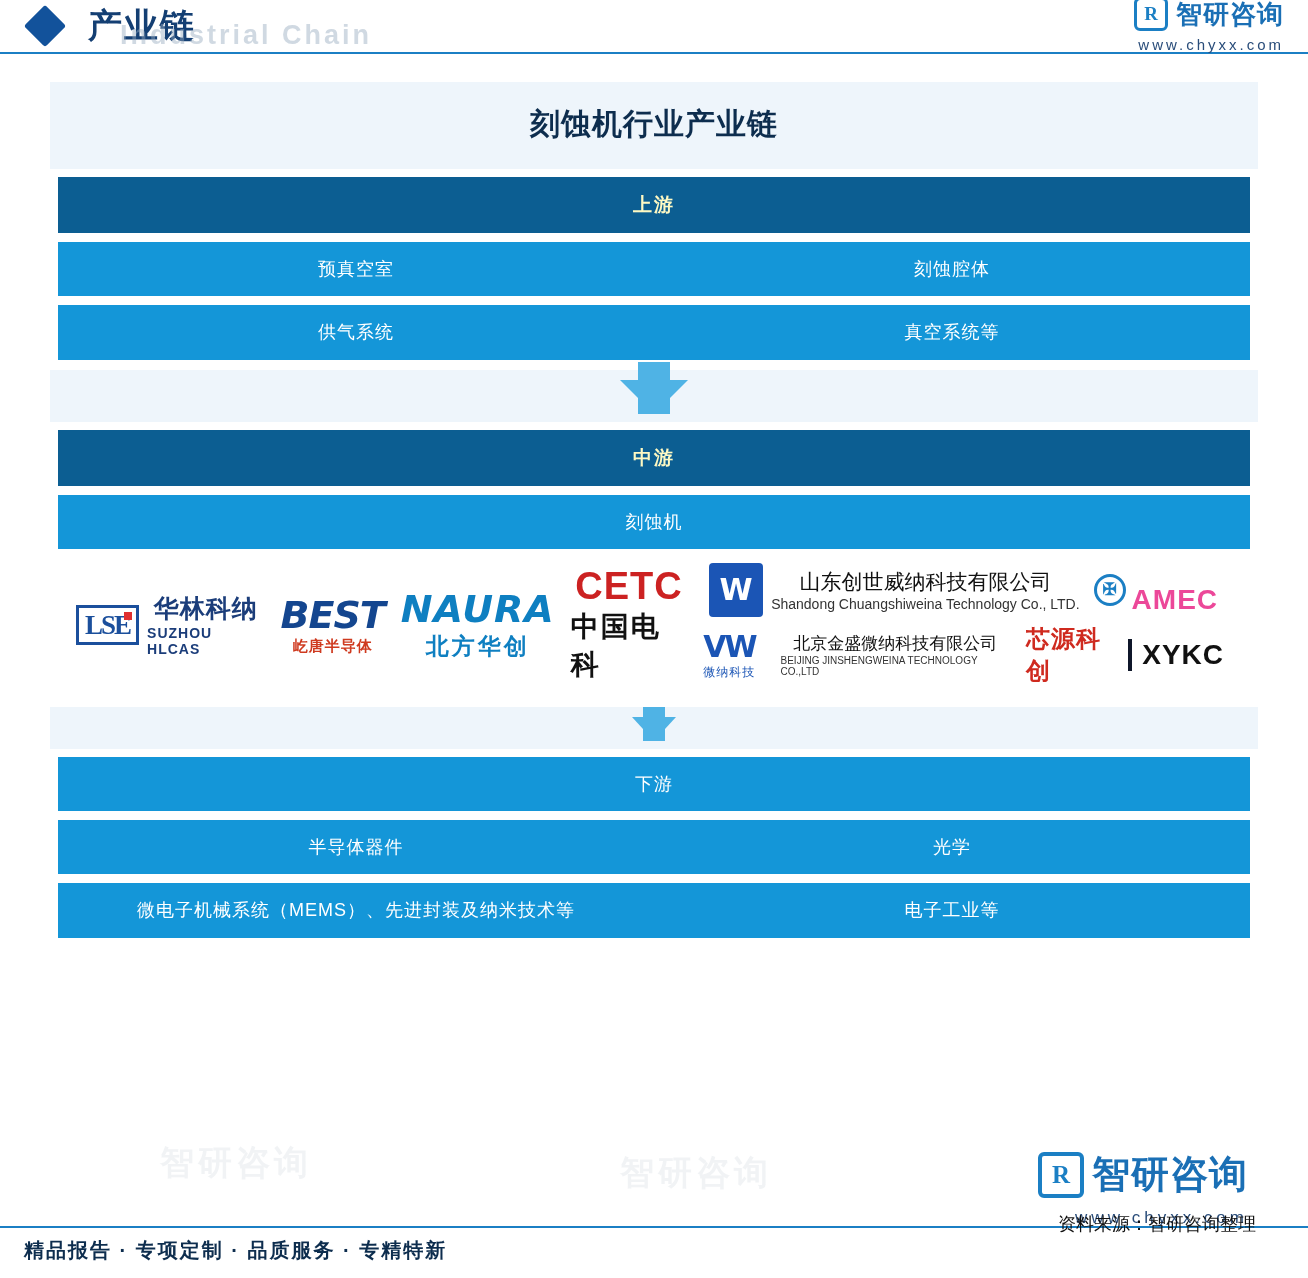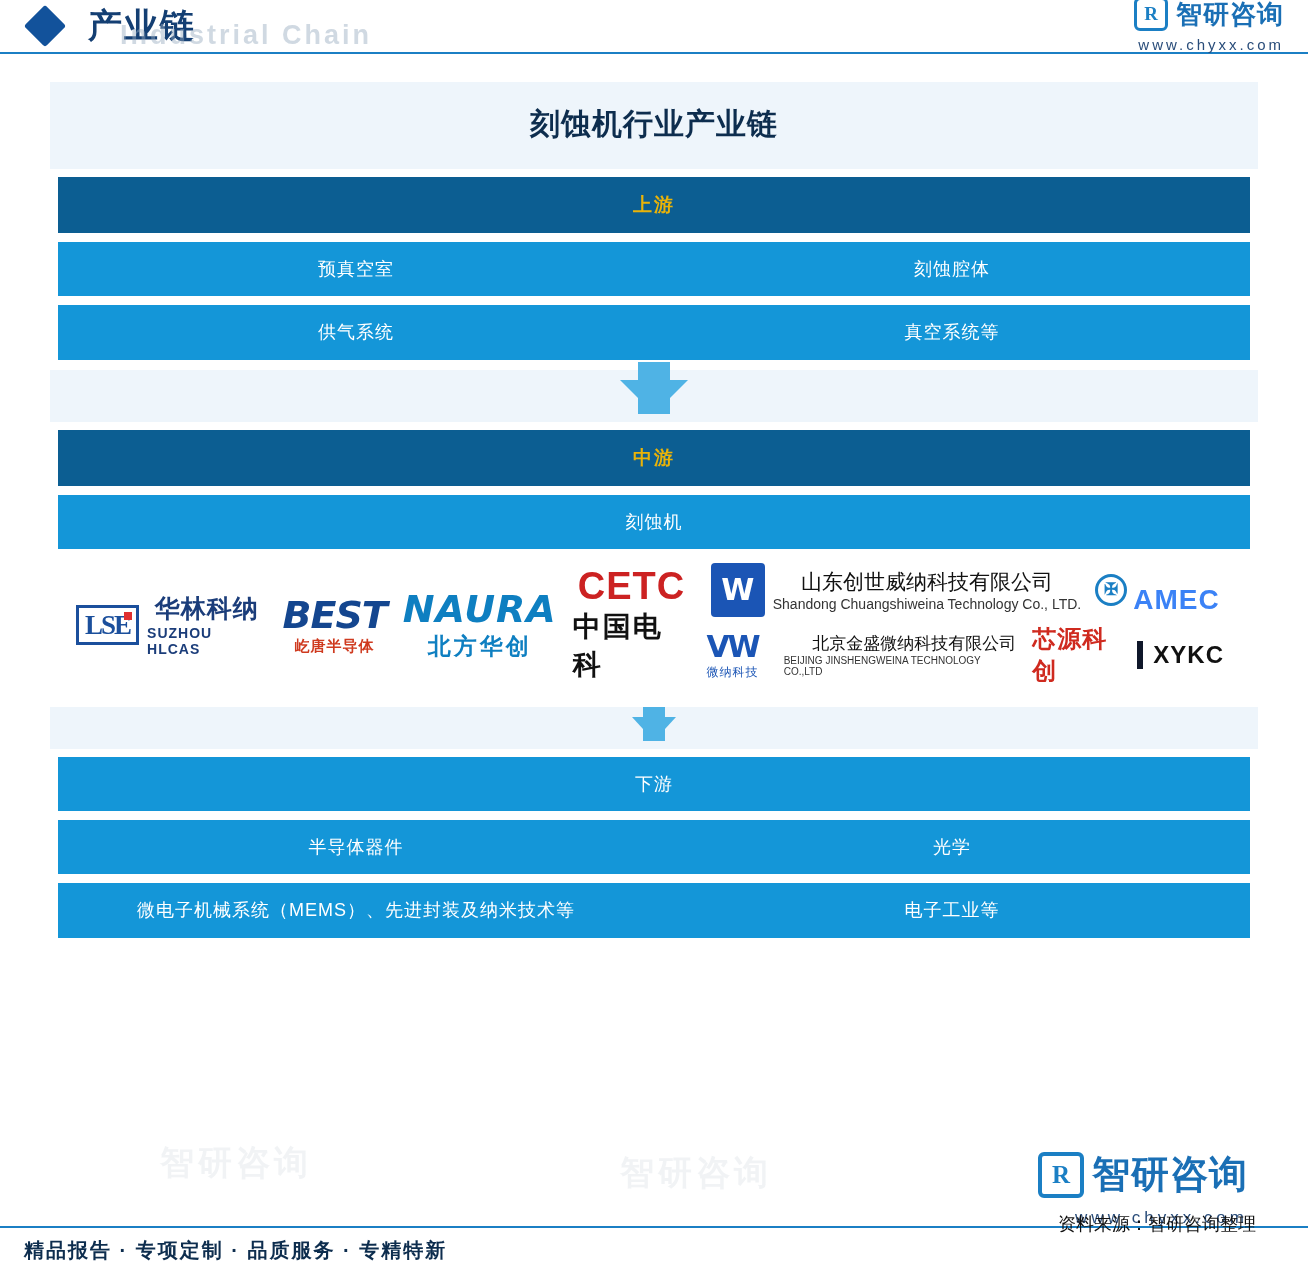--- a/index.html
+++ b/index.html
@@ -95,21 +95,21 @@
     letter-spacing: 1px;
   }
 
   .section {
     background: #ffffff;
     padding: 8px 8px 10px 8px;
     margin-bottom: 0;
   }
   .band {
     background: #0c5e92;
-    color: #eab308;
+    color: #fef9c3;
     text-align: center;
     font-size: 19px;
     font-weight: bold;
     padding: 15px 0;
     letter-spacing: 2px;
   }
   .bar {
     background: #1496d8;
     color: #fff;
     text-align: center;
@@ -197,32 +197,32 @@
   }
   .sd-cn { font-size: 21px; color: #111; }
   .sd-en { font-size: 14px; color: #333; }
 
   .amec-mark {
     width: 32px; height: 32px; border-radius: 50%;
     border: 3px solid #1b7fc4; color: #1b7fc4;
     display: flex; align-items: center; justify-content: center;
     font-size: 17px; font-weight: bold;
   }
-  .amec-text { font-size: 28px; font-weight: bold; color: #3b82f6; letter-spacing: 1px; margin-left: 6px; margin-top: 21px; }
+  .amec-text { font-size: 28px; font-weight: bold; color: #ec4899; letter-spacing: 1px; margin-left: 6px; margin-top: 21px; }
 
   .vw-mark {
     color: #1b55b5; font-size: 30px; font-weight: bold;
     font-family: "DejaVu Sans", sans-serif; letter-spacing: -2px; text-align: center;
   }
   .vw-cn { font-size: 12px; color: #1b55b5; letter-spacing: 1px; }
   .jsw-cn { font-size: 17px; color: #111; }
   .jsw-en { font-size: 10px; color: #333; letter-spacing: 0px; }
 
   .xyk-cn { font-size: 24px; font-weight: bold; color: #cf2a1f; letter-spacing: 1px; }
-  .xyk-en { font-size: 24px; font-weight: bold; color: #111; letter-spacing: 1px; padding-left: 10px; border-left: 6px solid #0f172a; margin-left: 10px; }
+  .xyk-en { font-size: 28px; font-weight: bold; color: #111; letter-spacing: 1px; padding-left: 10px; border-left: 4px solid #0f172a; margin-left: 10px; }
 
   
   .bottom-brand {
     position: absolute;
     right: 60px;
     bottom: 78px;
     display: flex;
     align-items: center;
     z-index: 2;
   }
@@ -344,21 +344,21 @@
             <div class="amec-mark">✠</div>
             <div class="amec-text">AMEC</div>
           </div>
         </div>
 
         <div class="logo-box">
           <div class="logo-col">
             <div class="vw-mark">VW</div>
             <div class="vw-cn">微纳科技</div>
           </div>
-          <div class="logo-col" style="align-items:flex-end; margin-left:25px;">
+          <div class="logo-col" style="align-items:center; margin-left:25px;">
             <div class="jsw-cn">北京金盛微纳科技有限公司</div>
             <div class="jsw-en">BEIJING JINSHENGWEINA TECHNOLOGY CO.,LTD</div>
           </div>
           <div class="logo-box" style="margin-left:8px;">
             <div class="xyk-cn">芯源科创</div>
             <div class="xyk-en">XYKC</div>
           </div>
         </div>
       </div>
 

